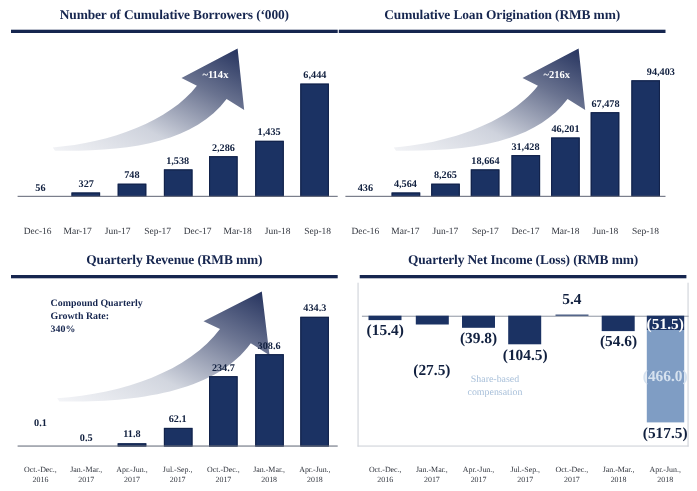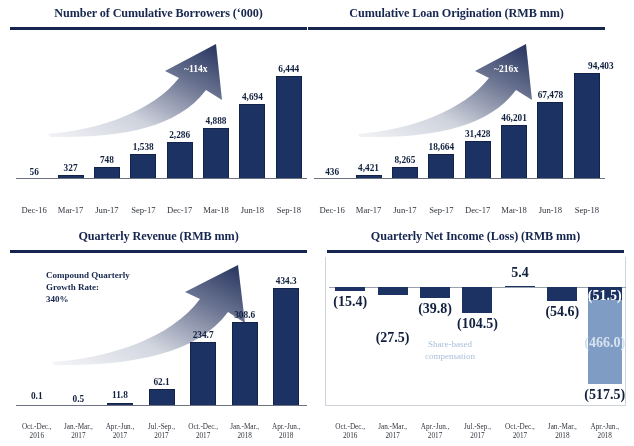--- a/index.html
+++ b/index.html
@@ -173,26 +173,22 @@
         </div>
         <div class="barcell">
           <div class="bar-label" style="bottom:27px;">1,538</div>
           <div class="bar" style="height:25px;"></div>
         </div>
         <div class="barcell">
           <div class="bar-label" style="bottom:39px;">2,286</div>
           <div class="bar" style="height:37px;"></div>
         </div>
         <div class="barcell">
-          <div class="bar-label" style="bottom:53px;">4,888</div>
+          <div class="bar-label" style="bottom:53px;">1,435</div>
           <div class="bar" style="height:51px;"></div>
-        </div>
-        <div class="barcell">
-          <div class="bar-label" style="bottom:77px;">4,694</div>
-          <div class="bar" style="height:75px;"></div>
         </div>
         <div class="barcell">
           <div class="bar-label" style="bottom:105px;">6,444</div>
           <div class="bar" style="height:103px;"></div>
         </div>
       </div>
       <div class="axis-line"></div>
     </div>
 
     <div class="xlabels">
@@ -224,21 +220,21 @@
         <path d="M2,96 C55,92 108,72 133,40 L119,33 L170,6 L176,62 L160,52 C130,92 70,100 4,99 Z" fill="url(#gradB)"></path>
       </svg>
       <div class="arrow-text" style="left:180px; top:27px;">~216x</div>
 
       <div class="bars">
         <div class="barcell">
           <div class="bar-label" style="bottom:2px;">436</div>
           <div class="bar zero"></div>
         </div>
         <div class="barcell">
-          <div class="bar-label" style="bottom:6px;">4,421</div>
+          <div class="bar-label" style="bottom:6px;">4,564</div>
           <div class="bar" style="height:4px;"></div>
         </div>
         <div class="barcell">
           <div class="bar-label" style="bottom:14px;">8,265</div>
           <div class="bar" style="height:12px;"></div>
         </div>
         <div class="barcell">
           <div class="bar-label" style="bottom:27px;">18,664</div>
           <div class="bar" style="height:25px;"></div>
         </div>
@@ -292,21 +288,21 @@
       </svg>
 
       <div class="cqgr" style="left:30px; top:10px;">
         <div>Compound Quarterly</div>
         <div>Growth Rate:</div>
         <div>340%</div>
       </div>
 
       <div class="bars">
         <div class="barcell">
-          <div class="bar-label" style="bottom:5px;">0.1</div>
+          <div class="bar-label" style="bottom:16px;">0.1</div>
           <div class="bar zero"></div>
         </div>
         <div class="barcell">
           <div class="bar-label" style="bottom:2px;">0.5</div>
           <div class="bar zero"></div>
         </div>
         <div class="barcell">
           <div class="bar-label" style="bottom:6px;">11.8</div>
           <div class="bar" style="height:3px;"></div>
         </div>

